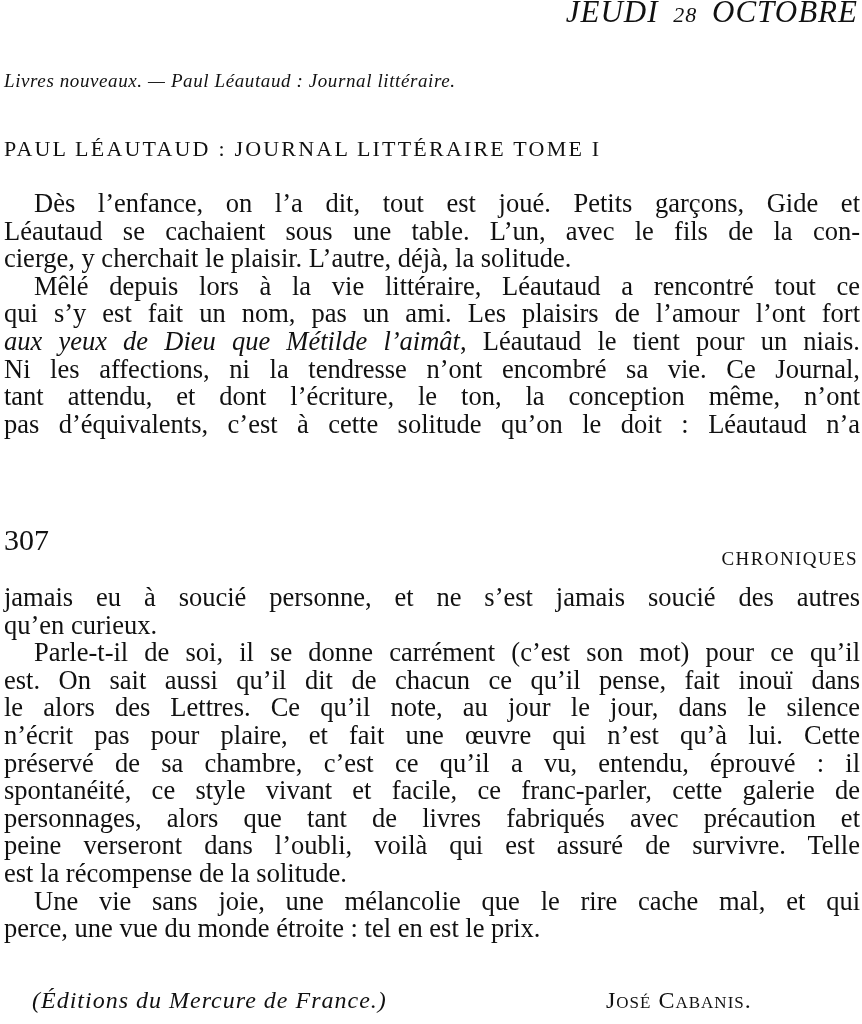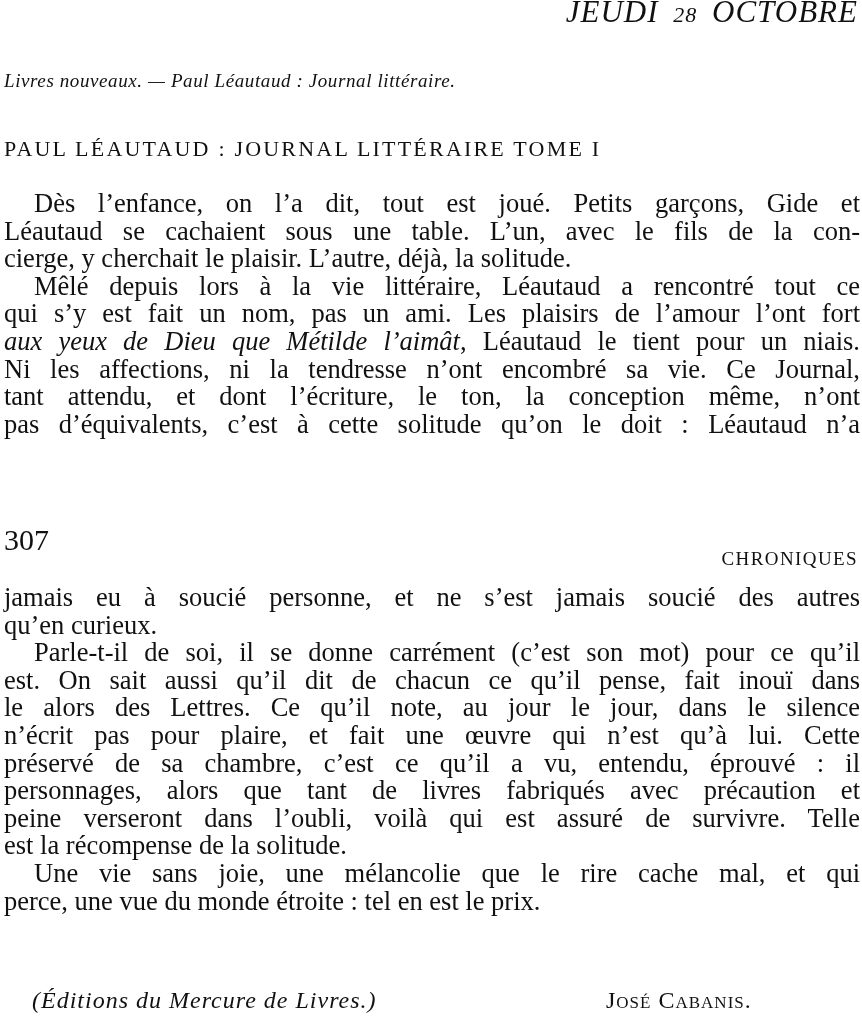--- a/index.html
+++ b/index.html
@@ -50,21 +50,22 @@
 <div class="abs chronique">CHRONIQUES</div>
 
 <div class="body-block block2">
   <span class="line">jamais eu à soucié personne, et ne s’est jamais soucié des autres</span>
   <span class="line last">qu’en curieux.</span>
   <span class="line indent">Parle-t-il de soi, il se donne carrément (c’est son mot) pour ce qu’il</span>
   <span class="line">est. On sait aussi qu’il dit de chacun ce qu’il pense, fait inouï dans</span>
   <span class="line">le alors des Lettres. Ce qu’il note, au jour le jour, dans le silence</span>
   <span class="line">n’écrit pas pour plaire, et fait une œuvre qui n’est qu’à lui. Cette</span>
   <span class="line">préservé de sa chambre, c’est ce qu’il a vu, entendu, éprouvé : il</span>
+  <span class="line">spontanéité, ce style vivant et facile, ce franc-parler, cette galerie de</span>
   <span class="line">personnages, alors que tant de livres fabriqués avec précaution et</span>
   <span class="line">peine verseront dans l’oubli, voilà qui est assuré de survivre. Telle</span>
   <span class="line last">est la récompense de la solitude.</span>
   <span class="line indent">Une vie sans joie, une mélancolie que le rire cache mal, et qui</span>
   <span class="line last">perce, une vue du monde étroite : tel en est le prix.</span>
 </div>
 
-<div class="abs publisher">(Éditions du Mercure de Livres.)</div>
+<div class="abs publisher">(Éditions du Mercure de France.)</div>
 <div class="abs author">José Cabanis.</div>
 
 </body></html>

